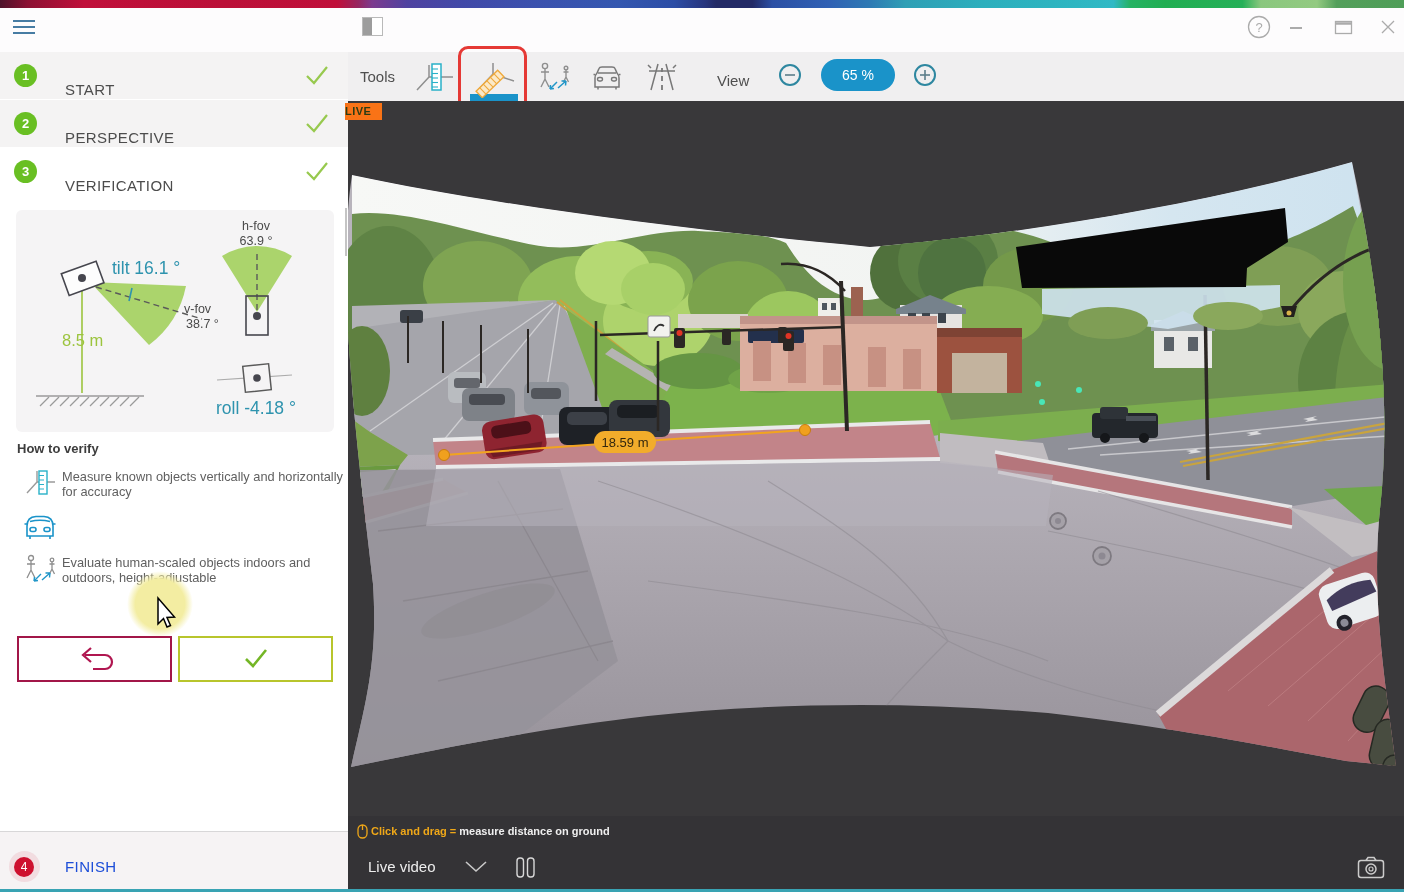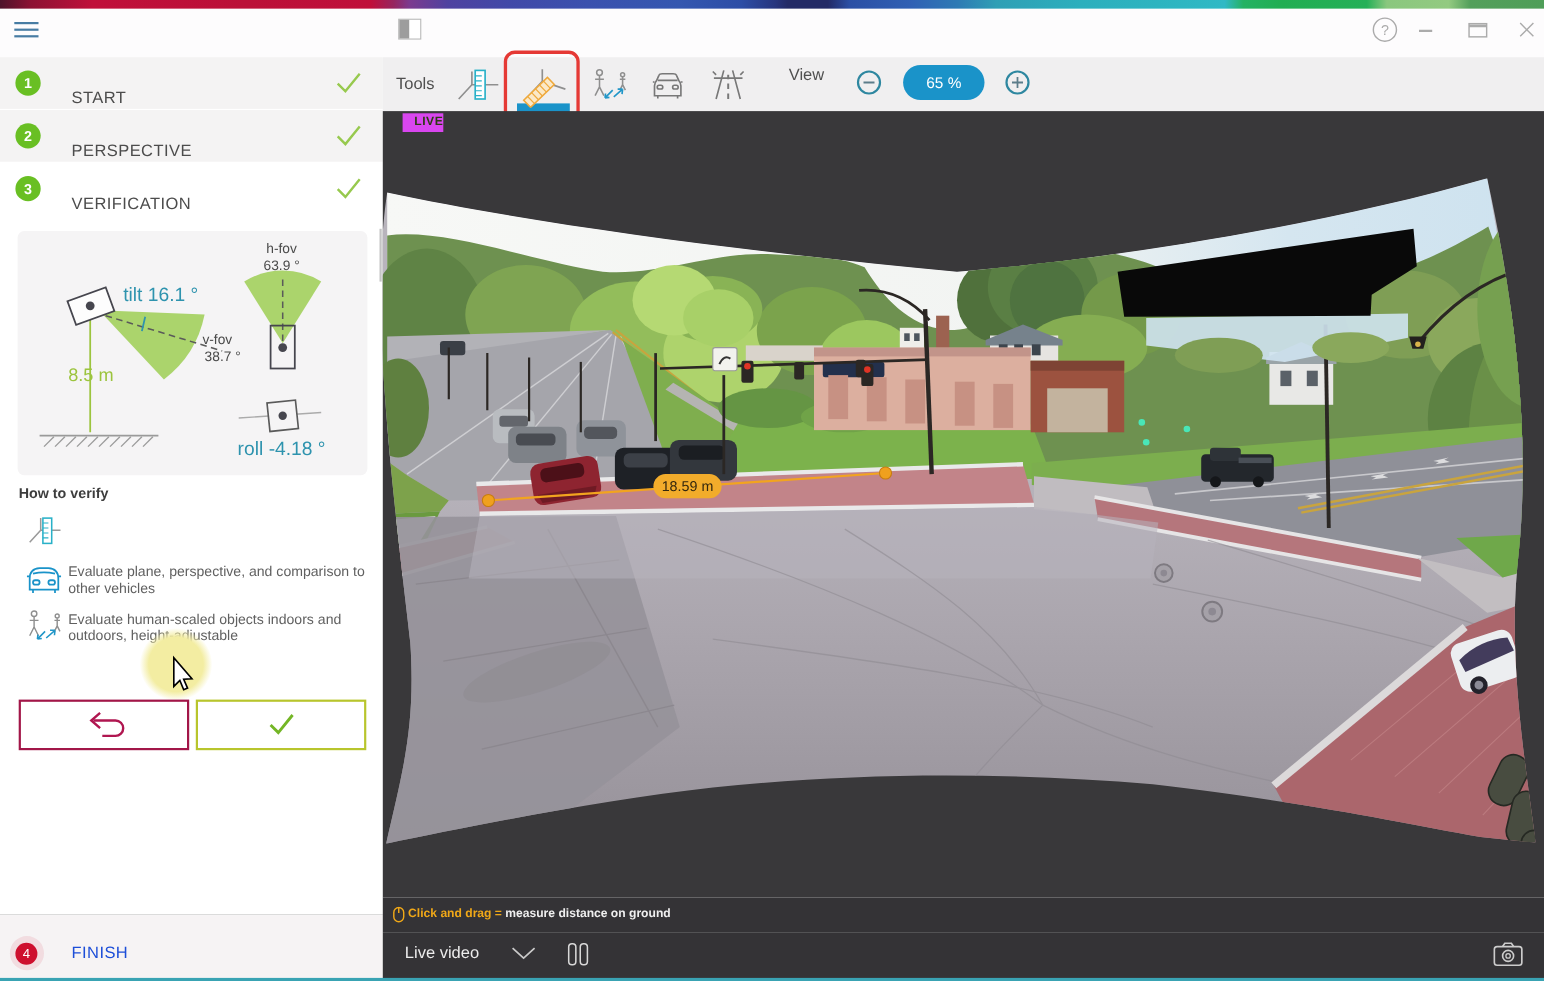--- a/index.html
+++ b/index.html
@@ -57,22 +57,22 @@
   #selbox { position:absolute; left:110px; top:-6px; width:69px; height:67px;
     border:3px solid #e53935; border-radius:10px; }
   #selbar { position:absolute; left:122px; top:42px; width:48px; height:8px; background:#1a93c9; }
   .zoomcirc { position:absolute; top:12px; width:22px; height:22px; border-radius:50%;
     border:2px solid #2e87a0; color:#5c7d8a; }
   #zoompill { position:absolute; left:473px; top:7px; width:74px; height:32px; border-radius:16px;
     background:#1a93c9; color:#fff; font-size:14px; text-align:center; line-height:32px; }
 
   
   #video { left:348px; top:101px; width:1056px; height:715px; background:#39383a; }
-  #livebadge { left:366px; top:103px; width:37px; height:17px; background:#d946ef;
-    color:#2c3c14; font-size:11px; font-weight:bold; text-align:right; line-height:17px; letter-spacing:0.5px; }
+  #livebadge { left:345px; top:103px; width:37px; height:17px; background:#f97316;
+    color:#2c3c14; font-size:11px; font-weight:bold; text-align:left; line-height:17px; letter-spacing:0.5px; }
 
   
   #hintbar { left:348px; top:816px; width:1056px; height:32px; background:#343336; }
   #botbar { left:348px; top:848px; width:1056px; height:44px; background:#343336; }
   #hinttext { left:371px; top:825px; font-size:11px; font-weight:bold; color:#f0a818; }
   #hinttext b { color:#efefef; }
   #livevideo { left:368px; top:858px; font-size:15px; color:#ededed; }
   #bottomline { left:0; top:889px; width:1404px; height:3px; background:#39a3b3; }
 </style>
 </head>
@@ -163,21 +163,21 @@
         <g transform="rotate(-6 241 168)">
           <rect x="228" y="155" width="26" height="26" fill="#f5f4f5" stroke="#5a5a5a" stroke-width="1.5"></rect>
         </g>
         <circle cx="241" cy="168" r="3.8" fill="#46464e"></circle>
         <text x="240" y="204" font-size="17.5" fill="#2e93ae" text-anchor="middle">roll -4.18 °</text>
       </svg>
     </div>
 
     <div class="abs" id="howto">How to verify</div>
 
-    <div class="hitem" style="top:460px">Evaluate plane, perspective, and comparison to<br>other vehicles</div>
+    <div class="hitem" style="top:417px">Measure known objects vertically and horizontally<br>for accuracy</div>
     <div class="hitem" style="top:503px">Evaluate human-scaled objects indoors and<br>outdoors, height-adjustable</div>
 
     <svg class="abs" style="left:24px;top:416px" width="34" height="34" viewBox="0 0 34 34">
       <path d="M13,3 L13,14 M13,14 L3,25 M13,14 L31,14" stroke="#9a9a9a" stroke-width="1.4" fill="none"></path>
       <rect x="15" y="3" width="8" height="23" fill="#fff" stroke="#29b1c8" stroke-width="1.4"></rect>
       <g stroke="#29b1c8" stroke-width="1">
         <line x1="15" y1="7.5" x2="20" y2="7.5"></line>
           <line x1="15" y1="12" x2="20" y2="12"></line>
         <line x1="15" y1="16.5" x2="20" y2="16.5"></line>
           <line x1="15" y1="21" x2="20" y2="21"></line>
@@ -232,21 +232,21 @@
     <div class="abs" style="left:345px;top:156px;width:2px;height:48px;background:#c4c4c4"></div>
     <div class="abs" id="finline"></div>
     <div class="abs" id="finrow"></div>
     <div class="abs" id="finhalo"></div>
     <div class="abs" id="fincirc">4</div>
     <div class="abs" id="finlabel">FINISH</div>
   </div>
 
   <div class="abs" id="toolbar">
     <div class="tlabel" style="left:12px;top:16px">Tools</div>
-    <div class="tlabel" style="left:369px;top:8px">View</div>
+    <div class="tlabel" style="left:369px;top:20px">View</div>
     <div id="toolsep"></div>
     <div id="selbox"></div>
     <div id="selbar"></div>
     <svg class="abs" style="left:60px;top:8px" width="280" height="38" viewBox="0 0 280 38">
 
       <g stroke="#8f8f8f" stroke-width="1.5" fill="none">
         <path d="M21,5 L21,17 M21,17 L9,30 M21,17 L45,17"></path>
       </g>
       <rect x="24" y="4" width="9" height="26" fill="#fff" stroke="#29b1c8" stroke-width="1.5"></rect>
       <g stroke="#29b1c8" stroke-width="1.1">

